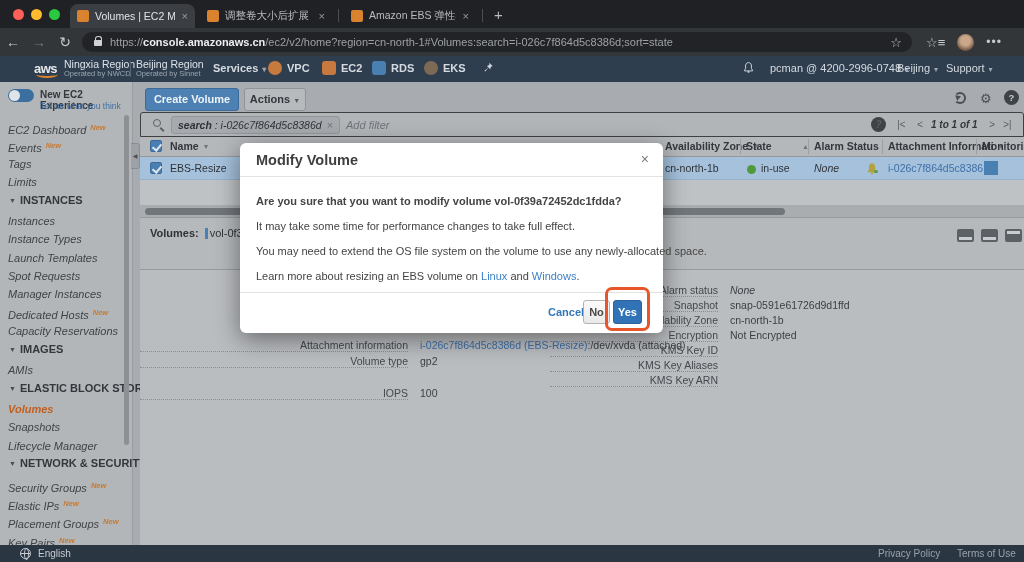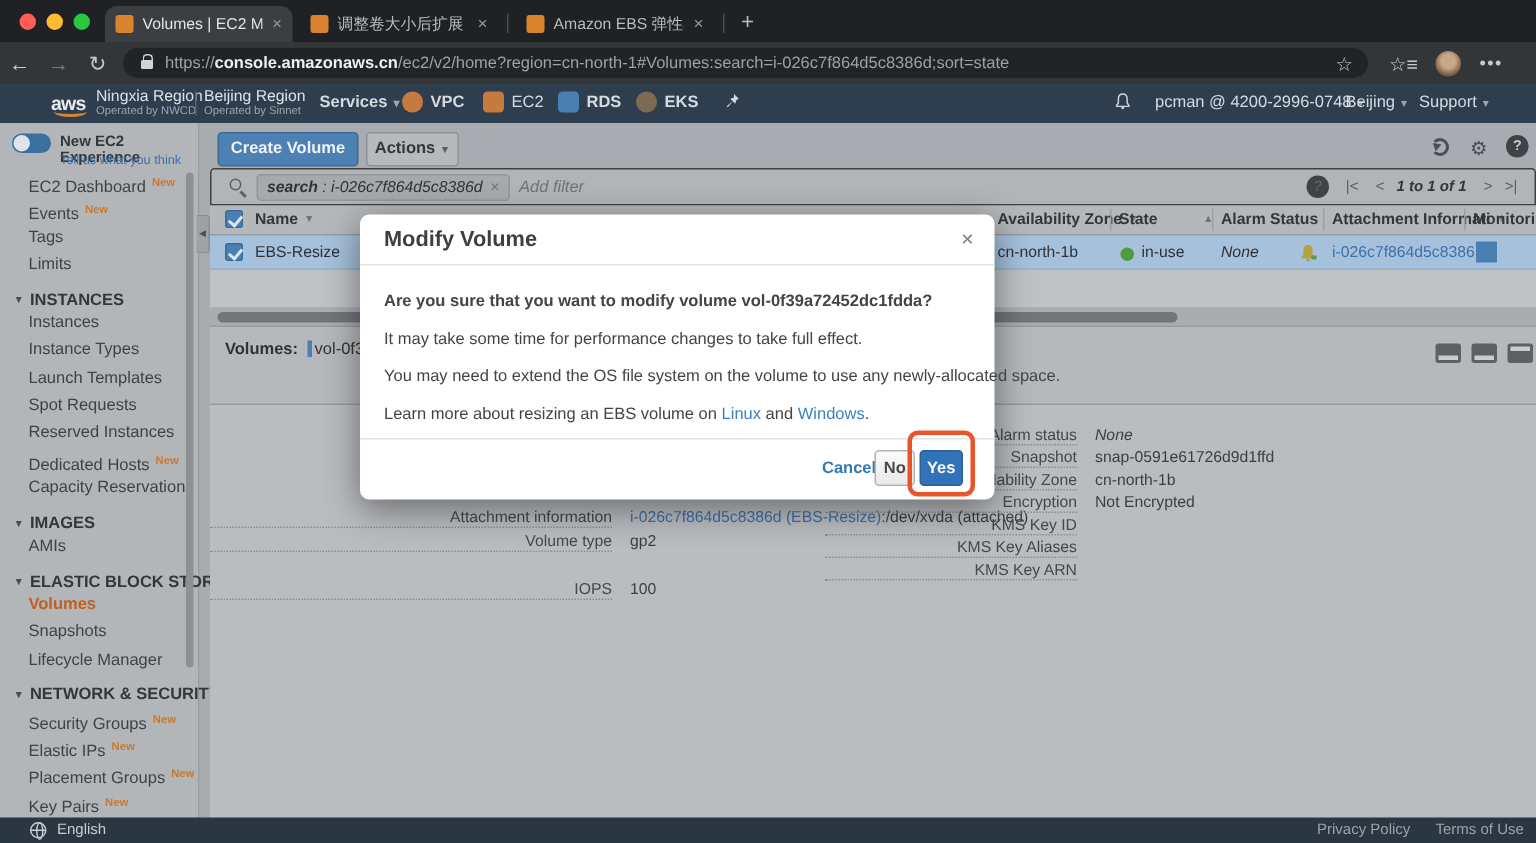--- a/index.html
+++ b/index.html
@@ -42,21 +42,21 @@
   .svcicon { position:absolute; top:5px; width:14px; height:14px; border-radius:3px; }
   .belly { position:absolute; top:5px; width:13px; height:13px; }
 
   
   #sidebar { position:absolute; left:0; top:82px; width:133px; height:463px; background:#b3b6b9; border-right:1px solid #9a9ea2; font-size:11px; color:#3f4347; }
   #xptoggle { position:absolute; left:8px; top:7px; width:26px; height:13px; border-radius:7px; background:#3a6f9f; }
   #xptoggle::before { content:''; position:absolute; left:1px; top:1px; width:11px; height:11px; border-radius:50%; background:#dfe4e8; }
   .xplabel { position:absolute; left:40px; top:7px; font-size:10px; font-weight:bold; color:#33373b; }
   .xplink { position:absolute; left:40px; top:19px; font-size:8.5px; color:#3f70a8; }
   #sblist { position:absolute; left:0; top:33px; width:133px; }
-  .sb-item { height:18.3px; line-height:13px; padding-left:19px; white-space:nowrap; cursor:pointer; }
+  .sb-item { height:18.3px; line-height:25px; padding-left:8px; white-space:nowrap; cursor:pointer;font-style:italic; }
   .sb-sec { height:18.3px; line-height:18.3px; padding-left:9px; font-weight:bold; color:#33373b; margin-top:2.5px; white-space:nowrap; }
   .sb-sec .car { display:inline-block; font-size:7px; vertical-align:1px; margin-right:4px; color:#4a4e52; }
   .sb-item.active { color:#c25e1e; font-weight:bold; }
   .new-badge { font-size:7.5px; font-weight:bold; color:#c77a33; vertical-align:4px; margin-left:4px; }
   #sbscroll { position:absolute; left:124px; top:33px; width:5px; height:330px; border-radius:3px; background:#8d9196; }
   #collapse { position:absolute; left:131px; top:143px; width:9px; height:26px; background:#9ea2a6; border:1px solid #8a8e92; border-left:none; border-radius:0 3px 3px 0; font-size:6px; color:#4a4e52; text-align:center; line-height:24px; }
 
   
   #main { position:absolute; left:140px; top:82px; width:884px; height:463px; }
   .btn-primary { position:absolute; left:5px; top:6px; width:94px; height:23px; background:#4d80b3; border:1px solid #3c6a99; border-radius:3px; color:#eef3f7; font-size:11px; font-weight:bold; text-align:center; line-height:21px; }
@@ -184,21 +184,21 @@
     </div>
     <div class="abs" style="left:130px;top:5px;width:1px;height:16px;background:#55646f"></div>
     <div class="regblock" style="left:136px">
       <div class="r1">Beijing Region</div>
       <div class="r2">Operated by Sinnet</div>
     </div>
     <span class="navitem" style="left:213px;font-weight:bold"><span>Services</span><span class="navcaret">▾</span></span>
     <span class="svcicon" style="left:268px;background:#c77a3d;border-radius:50%"></span>
     <span class="navitem" style="left:287px;font-weight:bold">VPC</span>
     <span class="svcicon" style="left:322px;background:#c77a3d"></span>
-    <span class="navitem" style="left:341px;font-weight:normal">EC2</span>
+    <span class="navitem" style="left:341px;font-weight:bold">EC2</span>
     <span class="svcicon" style="left:372px;background:#4a7fb2"></span>
     <span class="navitem" style="left:391px;font-weight:bold">RDS</span>
     <span class="svcicon" style="left:424px;background:#7d6a55;border-radius:50%"></span>
     <span class="navitem" style="left:443px;font-weight:bold">EKS</span>
     <svg class="belly" style="left:482px" viewBox="0 0 16 16">
         <path d="M9 2l4 4-2 1-1 3-2-2-4 5-1-1 5-4-2-2 3-1z" fill="#cfd6dd"></path>
       </svg>
     <svg class="belly" style="left:742px" viewBox="0 0 16 16">
         <path d="M8 2c-2.4 0-3.6 1.8-3.6 4.2v3.2L3 11.3v.9h10v-.9l-1.4-1.9V6.2C11.6 3.8 10.4 2 8 2z" fill="none" stroke="#cfd6dd" stroke-width="1.2"></path>
         <circle cx="8" cy="13.4" r="1.2" fill="#cfd6dd"></circle>
@@ -215,21 +215,21 @@
     <div id="sblist">
       <div class="sb-item"><span>EC2 Dashboard</span><span class="new-badge">New</span></div>
       <div class="sb-item"><span>Events</span><span class="new-badge">New</span></div>
       <div class="sb-item"><span>Tags</span></div>
       <div class="sb-item"><span>Limits</span></div>
       <div class="sb-sec"><span class="car">▼</span><span>INSTANCES</span></div>
       <div class="sb-item"><span>Instances</span></div>
       <div class="sb-item"><span>Instance Types</span></div>
       <div class="sb-item"><span>Launch Templates</span></div>
       <div class="sb-item"><span>Spot Requests</span></div>
-      <div class="sb-item"><span>Reserved Instances</span></div>
+      <div class="sb-item"><span>Manager Instances</span></div>
       <div class="sb-item"><span>Dedicated Hosts</span><span class="new-badge">New</span></div>
       <div class="sb-item"><span>Capacity Reservations</span></div>
       <div class="sb-sec"><span class="car">▼</span><span>IMAGES</span></div>
       <div class="sb-item"><span>AMIs</span></div>
       <div class="sb-sec"><span class="car">▼</span><span>ELASTIC BLOCK STORE</span></div>
       <div class="sb-item active"><span>Volumes</span></div>
       <div class="sb-item"><span>Snapshots</span></div>
       <div class="sb-item"><span>Lifecycle Manager</span></div>
       <div class="sb-sec"><span class="car">▼</span><span>NETWORK &amp; SECURITY</span></div>
       <div class="sb-item"><span>Security Groups</span><span class="new-badge">New</span></div>

